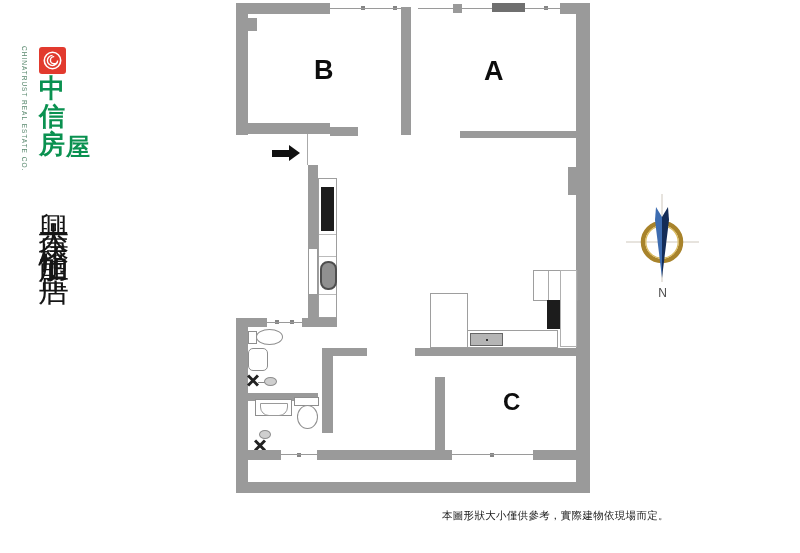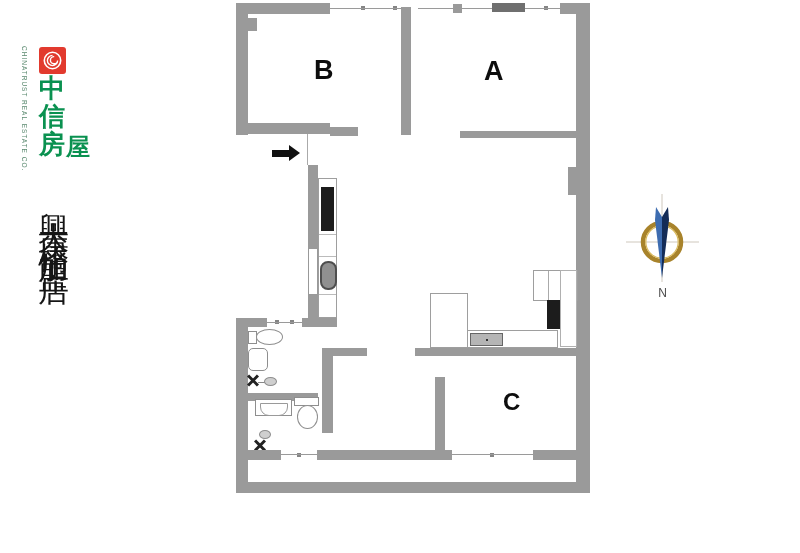--- a/index.html
+++ b/index.html
@@ -169,13 +169,14 @@
       <line x1="6" y1="52" x2="79" y2="52" stroke="#cfc8bd" stroke-width="1"></line>
       <line x1="42" y1="4" x2="42" y2="92" stroke="#cfc8bd" stroke-width="1"></line>
       <circle cx="42" cy="52" r="19" fill="none" style="stroke:var(--ring)" stroke-width="4.5"></circle>
       <circle cx="42" cy="52" r="16.2" fill="none" stroke="#d9b95c" stroke-width="1.2"></circle>
       <polygon points="42,88 35,30 36,17 42,27" style="fill:var(--needle-light)"></polygon>
       <polygon points="42,88 49,30 48,17 42,27" style="fill:var(--needle-dark)"></polygon>
     </svg>
     <div class="compass-n">N</div>
   </div>
 
+  <div class="disclaimer">本圖形狀大小僅供參考，實際建物依現場而定。</div>
 </div>
 
 </body></html>

